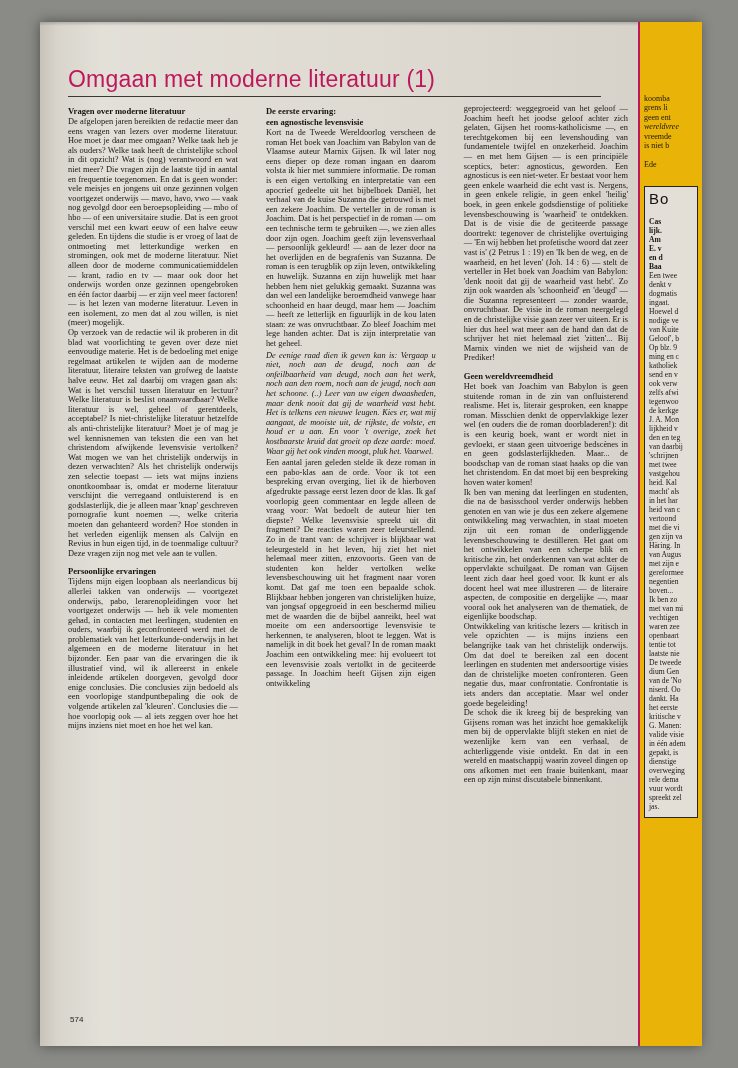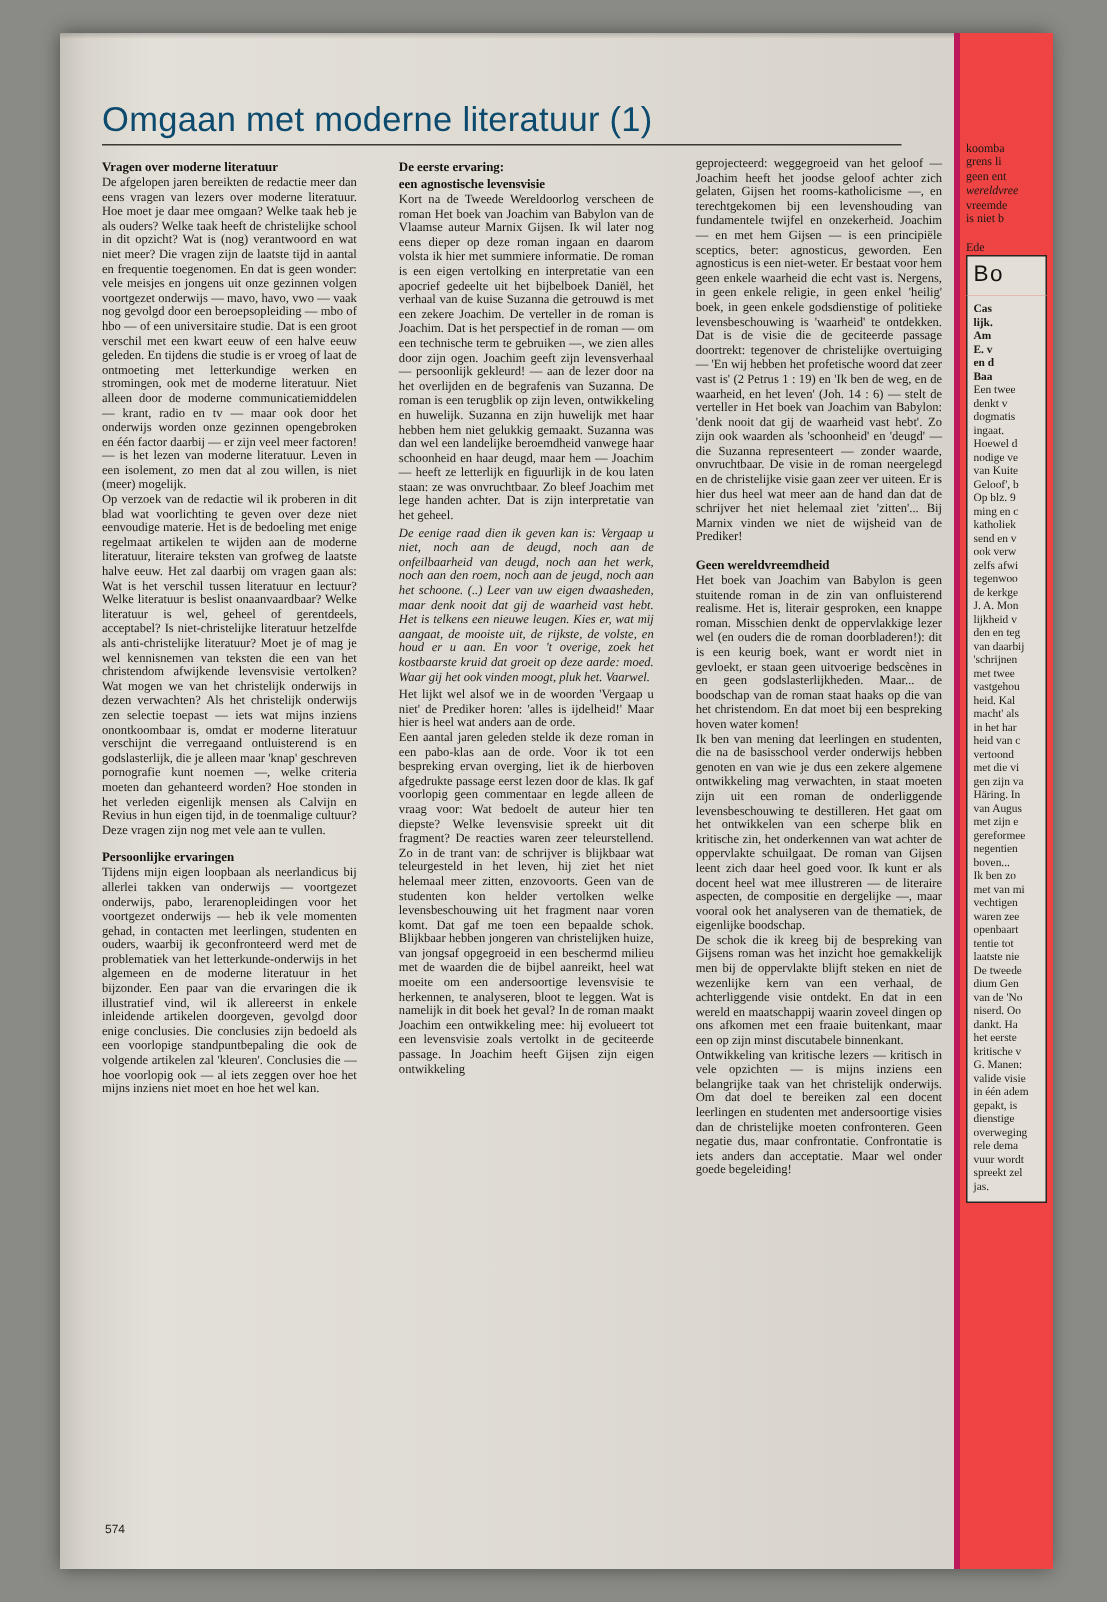--- a/index.html
+++ b/index.html
@@ -27,21 +27,21 @@
     background:linear-gradient(90deg,rgba(0,0,0,.28),rgba(0,0,0,.06) 60%,rgba(0,0,0,.20));
     pointer-events:none;
   }
   .content{position:absolute;inset:0;padding:44px 26px 20px 28px;}
   h1.title{
     font-family:"Liberation Sans", sans-serif;
     font-weight:400;
     font-size:23px;
     margin:0 0 3px 0;
     letter-spacing:.2px;
-    color:#0c4a6e;
+    color:#be185d;
   }
   .rule{height:1px;background:#3b3732;margin:2px 0 7px 0;width:533px;}
   .cols{
     display:flex;
     gap:28px;
     width:560px;
   }
   .col{width:178px;}
   .col.c3{width:172px;}
   p{
@@ -65,26 +65,27 @@
   .sub.first{margin-top:2px;}
   .ital{font-style:italic;}
   .blk-ital{font-style:italic;display:block;margin:2px 0 2px 0;}
   .pagenum{
     position:absolute;left:30px;bottom:22px;
     font-size:8px;font-family:"Liberation Sans",sans-serif;color:#26211c;
   }
   
   .frag{
     position:absolute;right:-2px;top:0;width:62px;height:100%;
-    background:#ef4444;
-    border-left:4px solid #be185d;
+    background:#eab308;
+    border-left:2px solid #be185d;
   }
   .frag p{font-size:8px;line-height:9.4px;text-align:left;}
   .frag .edepara{margin-top:10px;}
   .boxhdr{
+    margin-top:16px;
     border:1px solid #2a2520;
     border-bottom:none;
     height:26px;
     background:#e3dfd7;
     position:relative;
   }
   .boxhdr span{
     position:absolute;left:4px;top:3px;
     font-family:"Liberation Sans",sans-serif;
     font-size:15px;letter-spacing:1px;color:#15120f;
@@ -119,31 +120,30 @@
         <p>Op verzoek van de redactie wil ik proberen in dit blad wat voorlichting te geven over deze niet eenvoudige materie. Het is de bedoeling met enige regelmaat artikelen te wijden aan de moderne literatuur, literaire teksten van grofweg de laatste halve eeuw. Het zal daarbij om vragen gaan als: Wat is het verschil tussen literatuur en lectuur? Welke literatuur is beslist onaanvaardbaar? Welke literatuur is wel, geheel of gerentdeels, acceptabel? Is niet-christelijke literatuur hetzelfde als anti-christelijke literatuur? Moet je of mag je wel kennisnemen van teksten die een van het christendom afwijkende levensvisie vertolken? Wat mogen we van het christelijk onderwijs in dezen verwachten? Als het christelijk onderwijs zen selectie toepast — iets wat mijns inziens onontkoombaar is, omdat er moderne literatuur verschijnt die verregaand ontluisterend is en godslasterlijk, die je alleen maar 'knap' geschreven pornografie kunt noemen —, welke criteria moeten dan gehanteerd worden? Hoe stonden in het verleden eigenlijk mensen als Calvijn en Revius in hun eigen tijd, in de toenmalige cultuur? Deze vragen zijn nog met vele aan te vullen.</p>
         <div class="sub">Persoonlijke ervaringen</div>
         <p>Tijdens mijn eigen loopbaan als neerlandicus bij allerlei takken van onderwijs — voortgezet onderwijs, pabo, lerarenopleidingen voor het voortgezet onderwijs — heb ik vele momenten gehad, in contacten met leerlingen, studenten en ouders, waarbij ik geconfronteerd werd met de problematiek van het letterkunde-onderwijs in het algemeen en de moderne literatuur in het bijzonder. Een paar van die ervaringen die ik illustratief vind, wil ik allereerst in enkele inleidende artikelen doorgeven, gevolgd door enige conclusies. Die conclusies zijn bedoeld als een voorlopige standpuntbepaling die ook de volgende artikelen zal 'kleuren'. Conclusies die — hoe voorlopig ook — al iets zeggen over hoe het mijns inziens niet moet en hoe het wel kan.</p>
       </div>
 
       <div class="col c2">
         <div class="sub first">De eerste ervaring:</div>
         <div class="sub" style="margin-top:0">een agnostische levensvisie</div>
         <p>Kort na de Tweede Wereldoorlog verscheen de roman Het boek van Joachim van Babylon van de Vlaamse auteur Marnix Gijsen. Ik wil later nog eens dieper op deze roman ingaan en daarom volsta ik hier met summiere informatie. De roman is een eigen vertolking en interpretatie van een apocrief gedeelte uit het bijbelboek Daniël, het verhaal van de kuise Suzanna die getrouwd is met een zekere Joachim. De verteller in de roman is Joachim. Dat is het perspectief in de roman — om een technische term te gebruiken —, we zien alles door zijn ogen. Joachim geeft zijn levensverhaal — persoonlijk gekleurd! — aan de lezer door na het overlijden en de begrafenis van Suzanna. De roman is een terugblik op zijn leven, ontwikkeling en huwelijk. Suzanna en zijn huwelijk met haar hebben hem niet gelukkig gemaakt. Suzanna was dan wel een landelijke beroemdheid vanwege haar schoonheid en haar deugd, maar hem — Joachim — heeft ze letterlijk en figuurlijk in de kou laten staan: ze was onvruchtbaar. Zo bleef Joachim met lege handen achter. Dat is zijn interpretatie van het geheel.</p>
         <p class="blk-ital">De eenige raad dien ik geven kan is: Vergaap u niet, noch aan de deugd, noch aan de onfeilbaarheid van deugd, noch aan het werk, noch aan den roem, noch aan de jeugd, noch aan het schoone. (..) Leer van uw eigen dwaasheden, maar denk nooit dat gij de waarheid vast hebt. Het is telkens een nieuwe leugen. Kies er, wat mij aangaat, de mooiste uit, de rijkste, de volste, en houd er u aan. En voor 't overige, zoek het kostbaarste kruid dat groeit op deze aarde: moed. Waar gij het ook vinden moogt, pluk het. Vaarwel.</p>
-        <p>Het lijkt wel alsof we in de woorden 'Vergaap u niet' de Prediker horen: 'alles is ijdelheid!' Maar hier is heel wat anders aan de orde.</p>
         <p>Een aantal jaren geleden stelde ik deze roman in een pabo-klas aan de orde. Voor ik tot een bespreking ervan overging, liet ik de hierboven afgedrukte passage eerst lezen door de klas. Ik gaf voorlopig geen commentaar en legde alleen de vraag voor: Wat bedoelt de auteur hier ten diepste? Welke levensvisie spreekt uit dit fragment? De reacties waren zeer teleurstellend. Zo in de trant van: de schrijver is blijkbaar wat teleurgesteld in het leven, hij ziet het niet helemaal meer zitten, enzovoorts. Geen van de studenten kon helder vertolken welke levensbeschouwing uit het fragment naar voren komt. Dat gaf me toen een bepaalde schok. Blijkbaar hebben jongeren van christelijken huize, van jongsaf opgegroeid in een beschermd milieu met de waarden die de bijbel aanreikt, heel wat moeite om een andersoortige levensvisie te herkennen, te analyseren, bloot te leggen. Wat is namelijk in dit boek het geval? In de roman maakt Joachim een ontwikkeling mee: hij evolueert tot een levensvisie zoals vertolkt in de geciteerde passage. In Joachim heeft Gijsen zijn eigen ontwikkeling</p>
       </div>
 
       <div class="col c3">
         <p>geprojecteerd: weggegroeid van het geloof — Joachim heeft het joodse geloof achter zich gelaten, Gijsen het rooms-katholicisme —, en terechtgekomen bij een levenshouding van fundamentele twijfel en onzekerheid. Joachim — en met hem Gijsen — is een principiële sceptics, beter: agnosticus, geworden. Een agnosticus is een niet-weter. Er bestaat voor hem geen enkele waarheid die echt vast is. Nergens, in geen enkele religie, in geen enkel 'heilig' boek, in geen enkele godsdienstige of politieke levensbeschouwing is 'waarheid' te ontdekken. Dat is de visie die de geciteerde passage doortrekt: tegenover de christelijke overtuiging — 'En wij hebben het profetische woord dat zeer vast is' (2 Petrus 1 : 19) en 'Ik ben de weg, en de waarheid, en het leven' (Joh. 14 : 6) — stelt de verteller in Het boek van Joachim van Babylon: 'denk nooit dat gij de waarheid vast hebt'. Zo zijn ook waarden als 'schoonheid' en 'deugd' — die Suzanna representeert — zonder waarde, onvruchtbaar. De visie in de roman neergelegd en de christelijke visie gaan zeer ver uiteen. Er is hier dus heel wat meer aan de hand dan dat de schrijver het niet helemaal ziet 'zitten'... Bij Marnix vinden we niet de wijsheid van de Prediker!</p>
         <div class="sub">Geen wereldvreemdheid</div>
         <p>Het boek van Joachim van Babylon is geen stuitende roman in de zin van onfluisterend realisme. Het is, literair gesproken, een knappe roman. Misschien denkt de oppervlakkige lezer wel (en ouders die de roman doorbladeren!): dit is een keurig boek, want er wordt niet in gevloekt, er staan geen uitvoerige bedscènes in en geen godslasterlijkheden. Maar... de boodschap van de roman staat haaks op die van het christendom. En dat moet bij een bespreking hoven water komen!</p>
         <p>Ik ben van mening dat leerlingen en studenten, die na de basisschool verder onderwijs hebben genoten en van wie je dus een zekere algemene ontwikkeling mag verwachten, in staat moeten zijn uit een roman de onderliggende levensbeschouwing te destilleren. Het gaat om het ontwikkelen van een scherpe blik en kritische zin, het onderkennen van wat achter de oppervlakte schuilgaat. De roman van Gijsen leent zich daar heel goed voor. Ik kunt er als docent heel wat mee illustreren — de literaire aspecten, de compositie en dergelijke —, maar vooral ook het analyseren van de thematiek, de eigenlijke boodschap.</p>
+        <p>Ontwikkeling van kritische lezers — kritisch in vele opzichten — is mijns inziens een belangrijke taak van het christelijk onderwijs. Om dat doel te bereiken zal een docent leerlingen en studenten met andersoortige visies dan de christelijke moeten confronteren. Geen negatie dus, maar confrontatie. Confrontatie is iets anders dan acceptatie. Maar wel onder goede begeleiding!</p>
         <p>De schok die ik kreeg bij de bespreking van Gijsens roman was het inzicht hoe gemakkelijk men bij de oppervlakte blijft steken en niet de wezenlijke kern van een verhaal, de achterliggende visie ontdekt. En dat in een wereld en maatschappij waarin zoveel dingen op ons afkomen met een fraaie buitenkant, maar een op zijn minst discutabele binnenkant.</p>
-        <p>Ontwikkeling van kritische lezers — kritisch in vele opzichten — is mijns inziens een belangrijke taak van het christelijk onderwijs. Om dat doel te bereiken zal een docent leerlingen en studenten met andersoortige visies dan de christelijke moeten confronteren. Geen negatie dus, maar confrontatie. Confrontatie is iets anders dan acceptatie. Maar wel onder goede begeleiding!</p>
       </div>
 
     </div>
 
     <div class="pagenum">574</div>
   </div>
 
   <div class="gutter"></div>
 
   <div class="frag">

